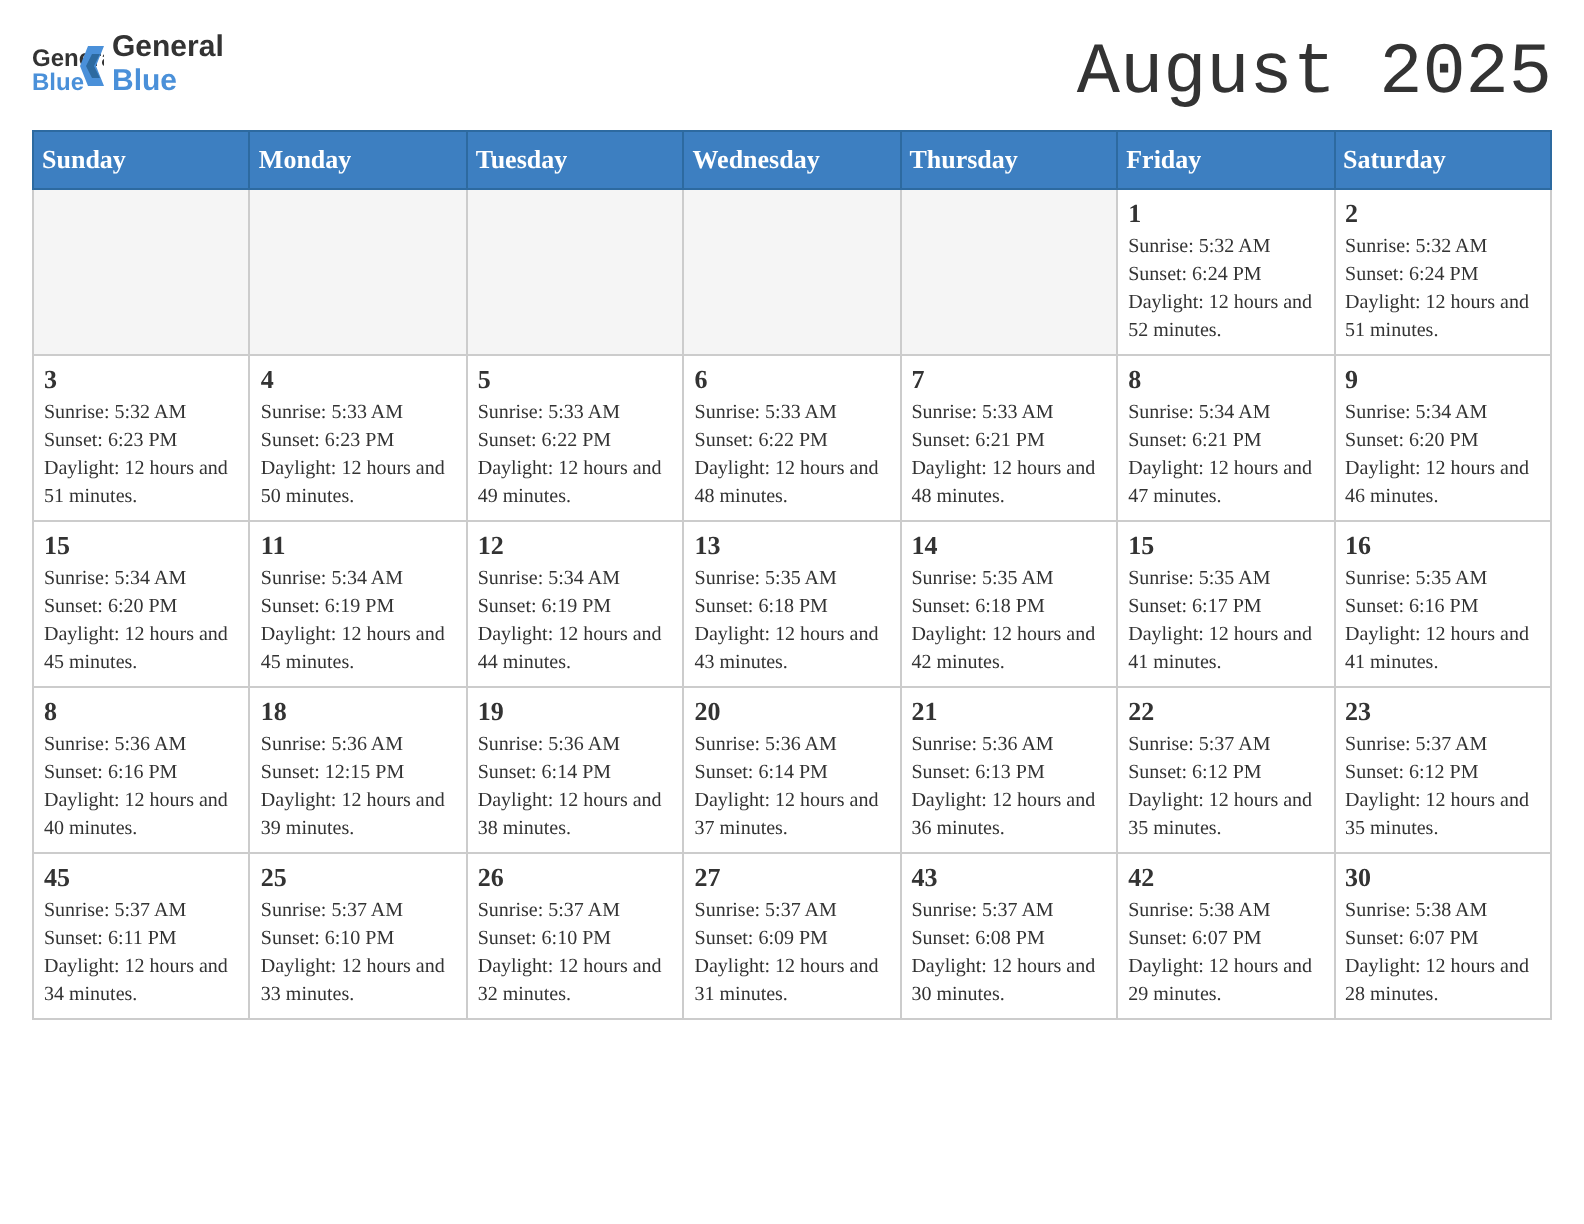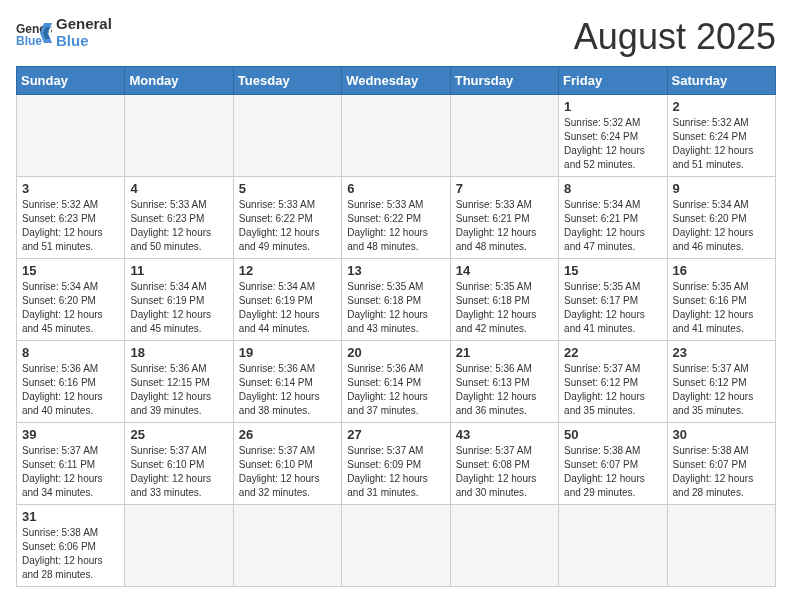--- a/index.html
+++ b/index.html
@@ -25,29 +25,31 @@
       width: 36px;
       height: 28px;
     }
     .title-section {
       text-align: right;
     }
     .calendar-title {
       font-size: 36px;
       font-weight: normal;
       color: #333;
+      font-family: Liberation Mono, monospace;
     }
     .calendar-subtitle {
       font-size: 15px;
       color: #555;
     }
     .calendar-table {
       width: 100%;
       border-collapse: collapse;
       border: 1px solid #ccc;
+      font-family: Liberation Serif, serif;
     }
     .calendar-table th {
       background-color: #3d7fc1;
       color: #fff;
       font-size: 13px;
       font-weight: bold;
       padding: 6px 4px;
       text-align: left;
       border: 1px solid #2d6aa0;
     }
@@ -257,21 +259,21 @@
         </td>
         <td>
           <span class="day-number">23</span>
           <div class="day-info">Sunrise: 5:37 AM
 Sunset: 6:12 PM
 Daylight: 12 hours and 35 minutes.</div>
         </td>
       </tr>
       <tr>
         <td>
-          <span class="day-number">39</span>
+          <span class="day-number">45</span>
           <div class="day-info">Sunrise: 5:37 AM
 Sunset: 6:11 PM
 Daylight: 12 hours and 34 minutes.</div>
         </td>
         <td>
           <span class="day-number">25</span>
           <div class="day-info">Sunrise: 5:37 AM
 Sunset: 6:10 PM
 Daylight: 12 hours and 33 minutes.</div>
         </td>
@@ -287,40 +289,26 @@
 Sunset: 6:09 PM
 Daylight: 12 hours and 31 minutes.</div>
         </td>
         <td>
           <span class="day-number">43</span>
           <div class="day-info">Sunrise: 5:37 AM
 Sunset: 6:08 PM
 Daylight: 12 hours and 30 minutes.</div>
         </td>
         <td>
-          <span class="day-number">50</span>
+          <span class="day-number">42</span>
           <div class="day-info">Sunrise: 5:38 AM
 Sunset: 6:07 PM
 Daylight: 12 hours and 29 minutes.</div>
         </td>
         <td>
           <span class="day-number">30</span>
           <div class="day-info">Sunrise: 5:38 AM
 Sunset: 6:07 PM
 Daylight: 12 hours and 28 minutes.</div>
         </td>
       </tr>
-      <tr>
-        <td>
-          <span class="day-number">31</span>
-          <div class="day-info">Sunrise: 5:38 AM
-Sunset: 6:06 PM
-Daylight: 12 hours and 28 minutes.</div>
-        </td>
-        <td class="empty"></td>
-        <td class="empty"></td>
-        <td class="empty"></td>
-        <td class="empty"></td>
-        <td class="empty"></td>
-        <td class="empty"></td>
-      </tr>
     </tbody>
 </table>
 
 </body></html>

